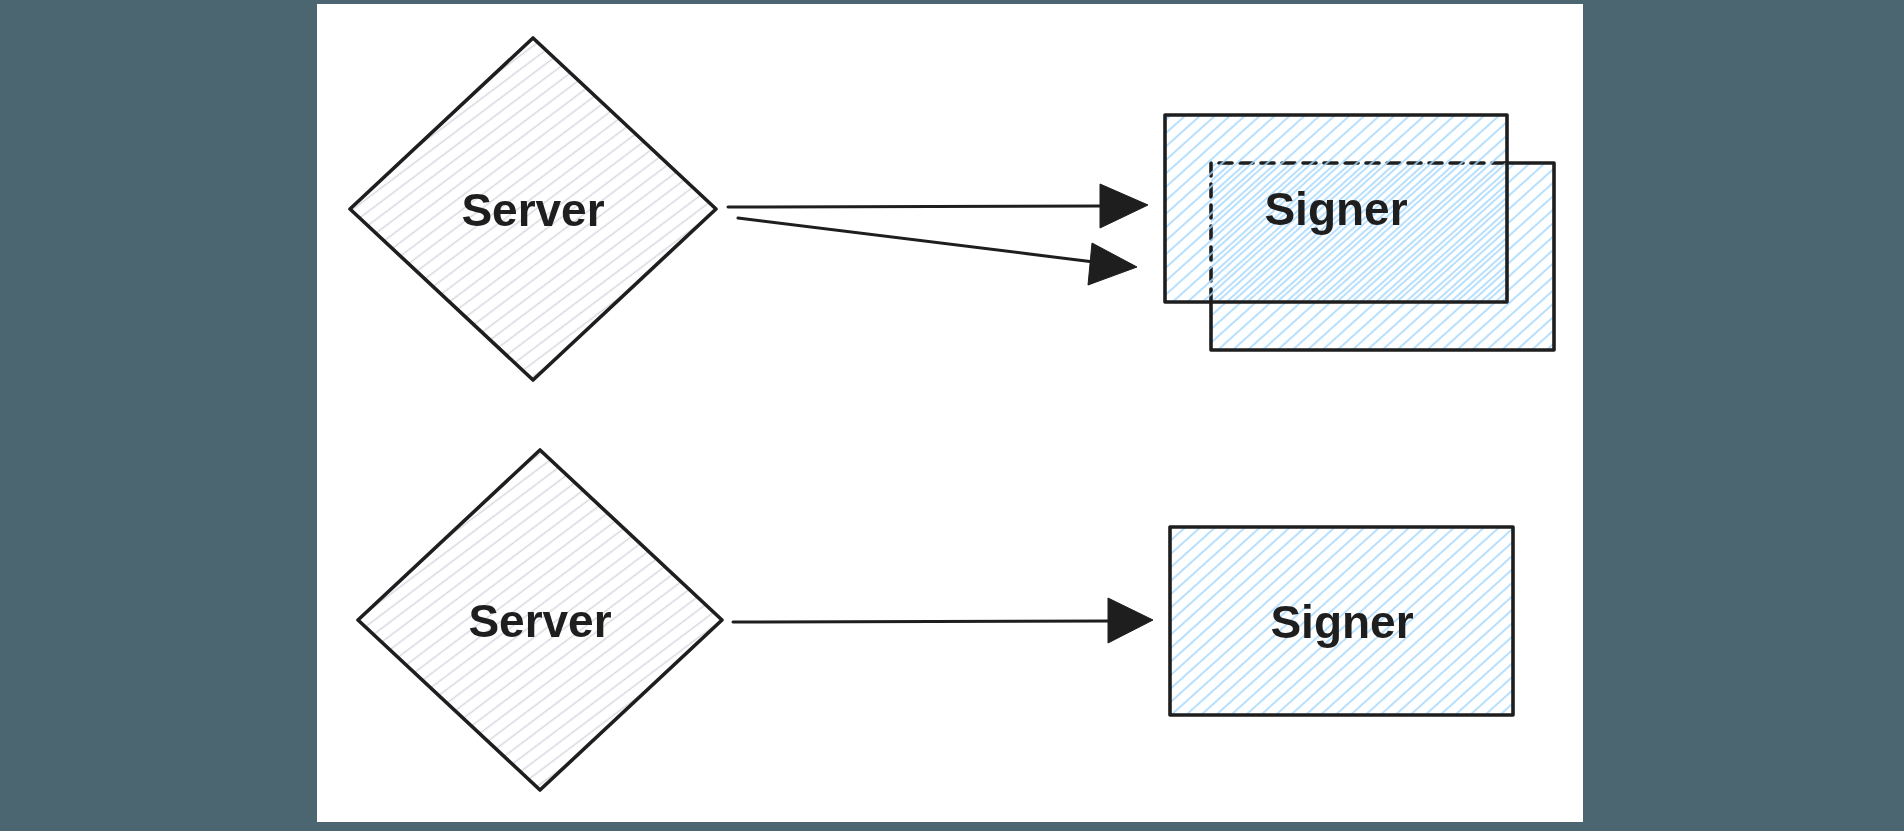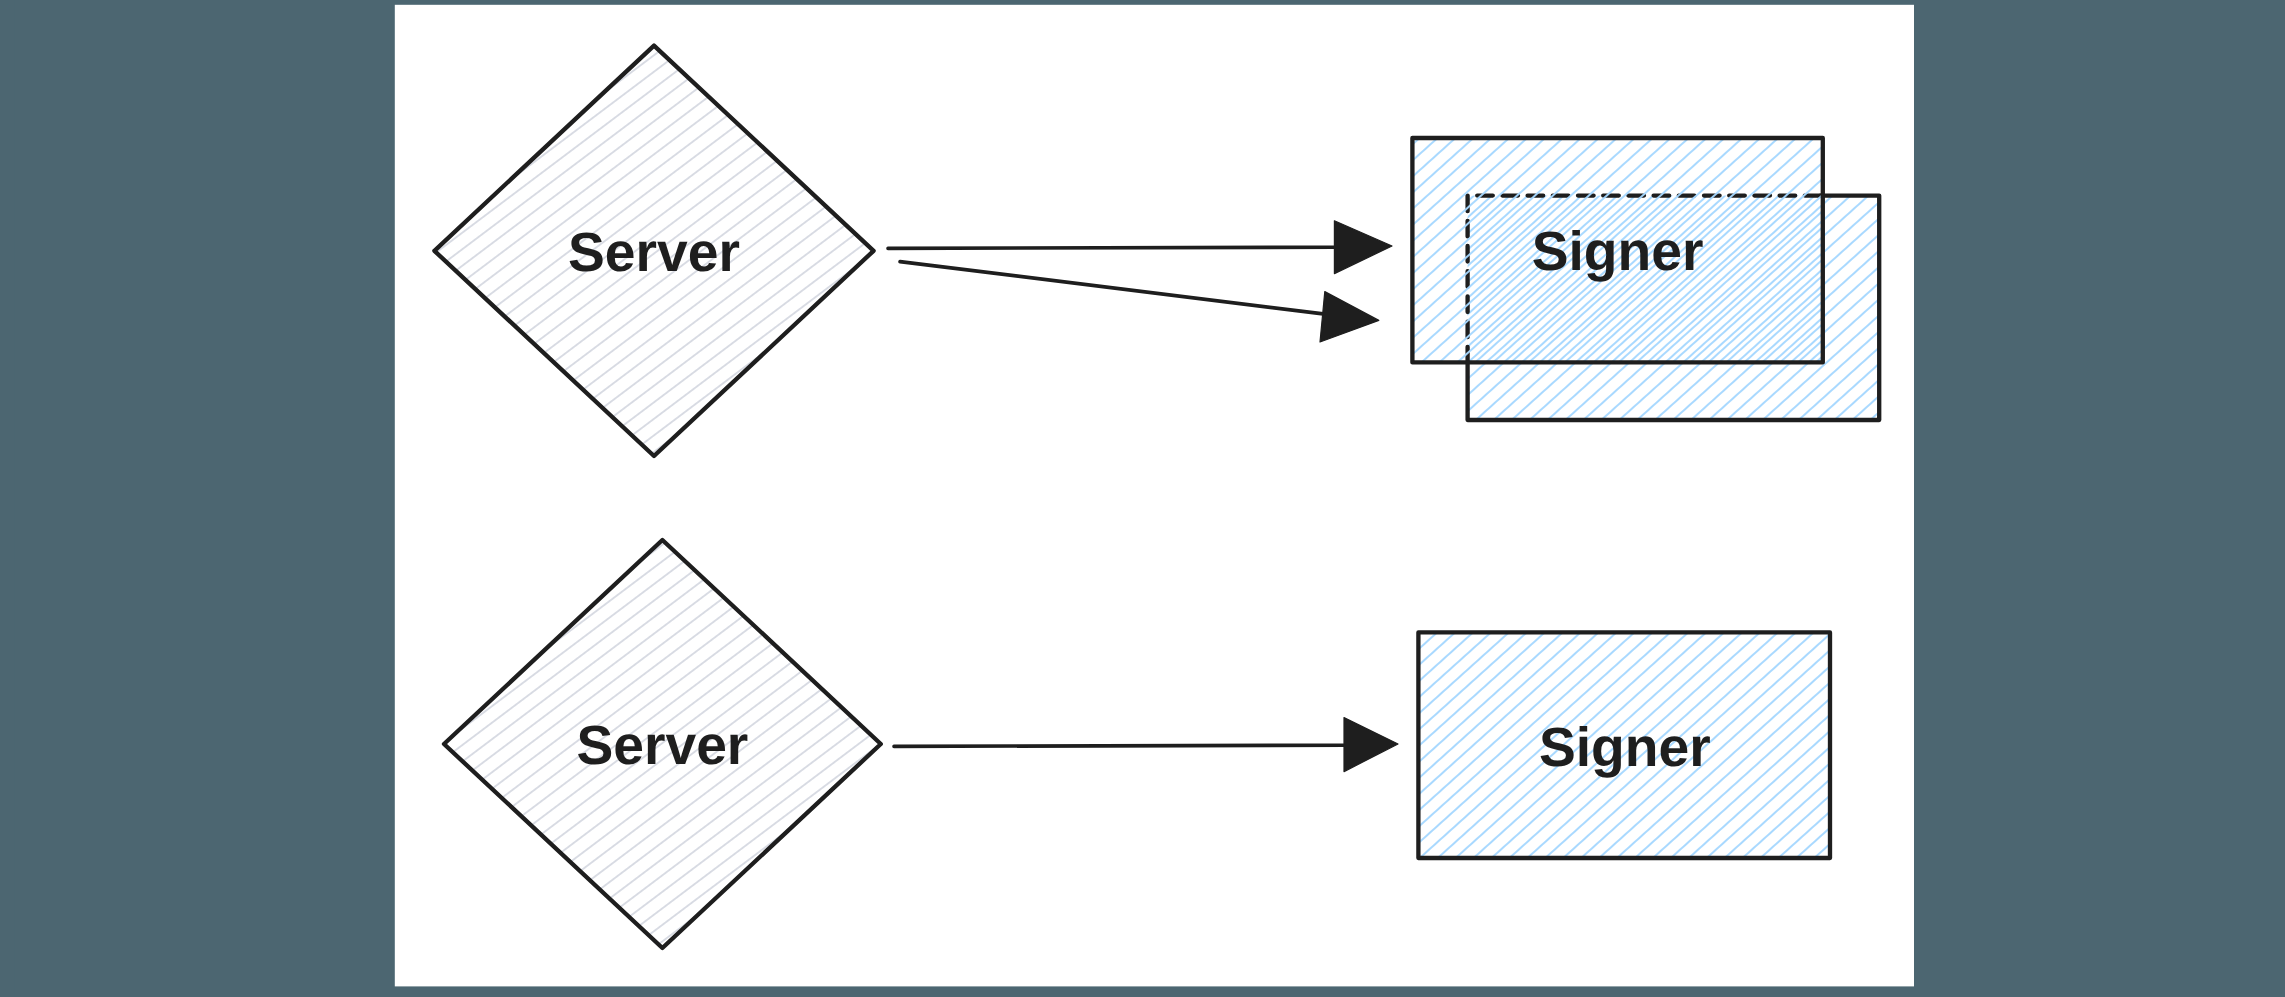--- a/index.html
+++ b/index.html
@@ -8,21 +8,20 @@
     width: 1904px;
     height: 831px;
     overflow: hidden;
     background: var(--page_bg, #4c6671);
     font-family: "Liberation Sans", sans-serif;
   }
   #stage {
     position: relative;
     width: 1560px;
     height: 831px;
-    padding-left: 12px;
   }
   svg { display: block; }
   .node-label {
     font-family: "Liberation Sans", sans-serif;
     font-size: 46px;
     font-weight: 600;
     fill: var(--label_color, #1e1e1e);
   }
   .shape-stroke {
     stroke: var(--stroke, #1e1e1e);

